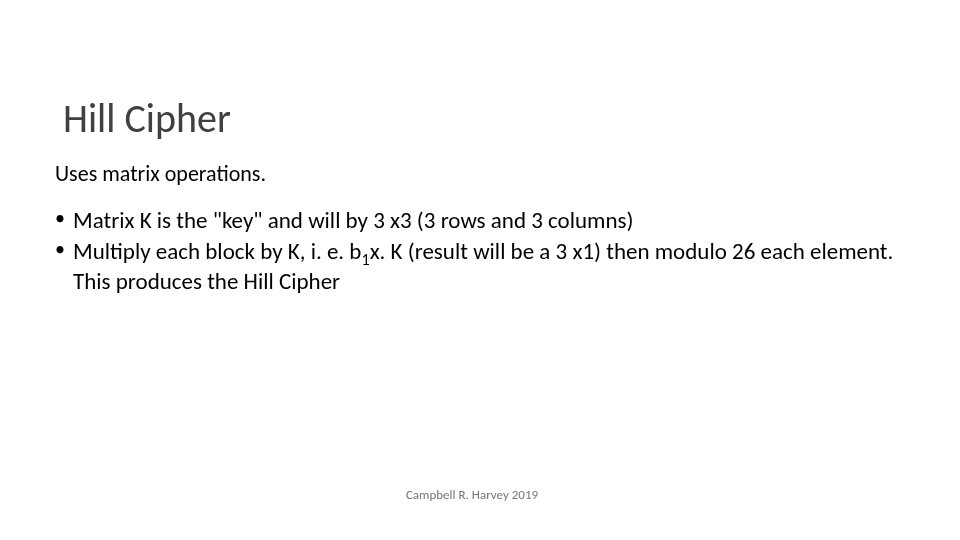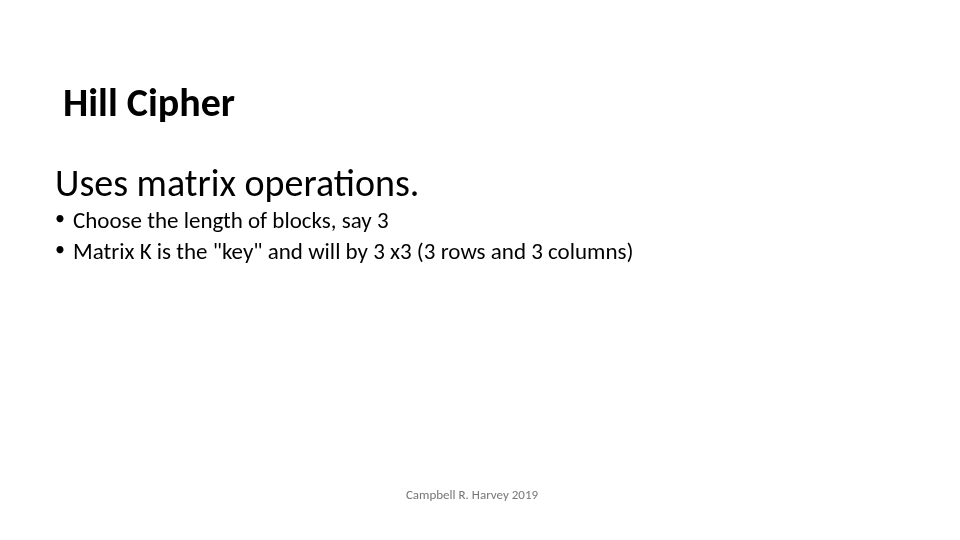--- a/index.html
+++ b/index.html
@@ -14,31 +14,31 @@
   }
   .slide {
     position: relative;
     width: 960px;
     height: 540px;
     box-sizing: border-box;
   }
   .title {
     position: absolute;
     left: 63px;
-    top: 78px;
+    top: 94px;
     font-size: 40px;
-    font-weight: 700;
-    color: #000000;
+    font-weight: 400;
+    color: #404040;
     letter-spacing: 0px;
   }
   .subtitle {
     position: absolute;
     left: 55px;
     top: 160px;
-    font-size: 38px;
+    font-size: 22px;
     font-weight: 400;
     color: #000;
   }
   .body {
     position: absolute;
     left: 55px;
     top: 206px;
     width: 850px;
     font-size: 23px;
     line-height: 1.28;
@@ -81,20 +81,20 @@
 <body>
 
 <div class="slide">
 
   <div class="title">Hill Cipher</div>
 
   <div class="subtitle">Uses matrix operations.</div>
 
   <div class="body">
     <ul>
-      <li>Choose the length of blocks, say 3</li>
       <li>Matrix K is the "key" and will by 3 x3 (3 rows and 3 columns)</li>
+      <li><span>Multiply each block by K, i. e. b</span><span class="sub">1</span><span>x. K (result will be a 3 x1) then modulo 26 each element. This produces the Hill Cipher</span></li>
     </ul>
   </div>
 
   <div class="footer">Campbell R. Harvey 2019</div>
 
 </div>
 
 </body></html>

